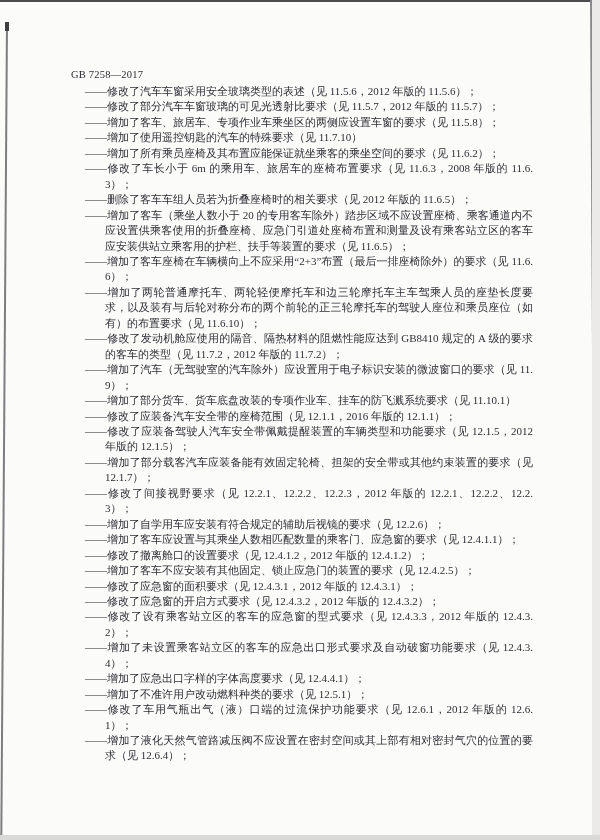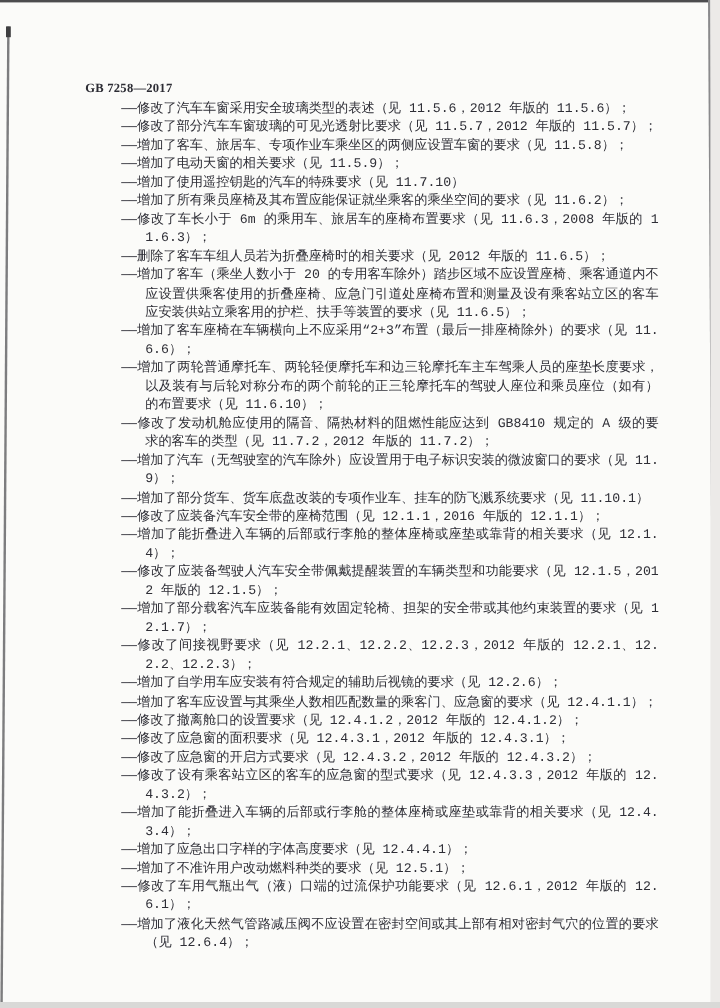--- a/index.html
+++ b/index.html
@@ -61,30 +61,29 @@
     background: #d9d9d7;
   }
   .content {
     position: absolute;
     left: 71px;
     top: 68px;
     width: 462px;
   }
   .doc-header {
     font-size: 10.5px;
-    font-weight: bold;
+    font-weight: normal;
     line-height: 13px;
     color: #2c2c34;
     letter-spacing: 0.2px;
   }
   .change-list {
     margin-top: 3px;
-    margin-left: 30px;
+    margin-left: 14px;
     width: 448px;
-    font-family: Liberation Mono, monospace;
   }
   .change-item {
     font-size: 11px;
     line-height: 15.45px;
     color: #2e2e36;
     text-align: justify;
     padding-left: 20px;
     text-indent: -20px;
     word-break: break-all;
   }
@@ -99,42 +98,41 @@
   <div class="edge-right"></div>
   <div class="margin-right"></div>
   <div class="margin-bottom"></div>
 
   <div class="content">
     <div class="doc-header">GB 7258—2017</div>
     <div class="change-list">
         <div class="change-item">——修改了汽车车窗采用安全玻璃类型的表述（见 11.5.6，2012 年版的 11.5.6）；</div>
         <div class="change-item">——修改了部分汽车车窗玻璃的可见光透射比要求（见 11.5.7，2012 年版的 11.5.7）；</div>
         <div class="change-item">——增加了客车、旅居车、专项作业车乘坐区的两侧应设置车窗的要求（见 11.5.8）；</div>
-        <div class="change-item">——增加了电动天窗的相关要求（见 11.5.9）；</div>
         <div class="change-item">——增加了使用遥控钥匙的汽车的特殊要求（见 11.7.10）</div>
         <div class="change-item">——增加了所有乘员座椅及其布置应能保证就坐乘客的乘坐空间的要求（见 11.6.2）；</div>
         <div class="change-item">——修改了车长小于 6m 的乘用车、旅居车的座椅布置要求（见 11.6.3，2008 年版的 11.6.3）；</div>
         <div class="change-item">——删除了客车车组人员若为折叠座椅时的相关要求（见 2012 年版的 11.6.5）；</div>
         <div class="change-item">——增加了客车（乘坐人数小于 20 的专用客车除外）踏步区域不应设置座椅、乘客通道内不应设置供乘客使用的折叠座椅、应急门引道处座椅布置和测量及设有乘客站立区的客车应安装供站立乘客用的护栏、扶手等装置的要求（见 11.6.5）；</div>
         <div class="change-item">——增加了客车座椅在车辆横向上不应采用“2+3”布置（最后一排座椅除外）的要求（见 11.6.6）；</div>
         <div class="change-item">——增加了两轮普通摩托车、两轮轻便摩托车和边三轮摩托车主车驾乘人员的座垫长度要求，以及装有与后轮对称分布的两个前轮的正三轮摩托车的驾驶人座位和乘员座位（如有）的布置要求（见 11.6.10）；</div>
         <div class="change-item">——修改了发动机舱应使用的隔音、隔热材料的阻燃性能应达到 GB8410 规定的 A 级的要求的客车的类型（见 11.7.2，2012 年版的 11.7.2）；</div>
         <div class="change-item">——增加了汽车（无驾驶室的汽车除外）应设置用于电子标识安装的微波窗口的要求（见 11.9）；</div>
         <div class="change-item">——增加了部分货车、货车底盘改装的专项作业车、挂车的防飞溅系统要求（见 11.10.1）</div>
         <div class="change-item">——修改了应装备汽车安全带的座椅范围（见 12.1.1，2016 年版的 12.1.1）；</div>
-        <div class="change-item">——增加了能折叠进入车辆的后部或行李舱的整体座椅或座垫或靠背的相关要求（见 12.1.4）；</div>
         <div class="change-item">——修改了应装备驾驶人汽车安全带佩戴提醒装置的车辆类型和功能要求（见 12.1.5，2012 年版的 12.1.5）；</div>
         <div class="change-item">——增加了部分载客汽车应装备能有效固定轮椅、担架的安全带或其他约束装置的要求（见 12.1.7）；</div>
         <div class="change-item">——修改了间接视野要求（见 12.2.1、12.2.2、12.2.3，2012 年版的 12.2.1、12.2.2、12.2.3）；</div>
         <div class="change-item">——增加了自学用车应安装有符合规定的辅助后视镜的要求（见 12.2.6）；</div>
         <div class="change-item">——增加了客车应设置与其乘坐人数相匹配数量的乘客门、应急窗的要求（见 12.4.1.1）；</div>
         <div class="change-item">——修改了撤离舱口的设置要求（见 12.4.1.2，2012 年版的 12.4.1.2）；</div>
+        <div class="change-item">——增加了客车不应安装有其他固定、锁止应急门的装置的要求（见 12.4.2.5）；</div>
         <div class="change-item">——修改了应急窗的面积要求（见 12.4.3.1，2012 年版的 12.4.3.1）；</div>
         <div class="change-item">——修改了应急窗的开启方式要求（见 12.4.3.2，2012 年版的 12.4.3.2）；</div>
         <div class="change-item">——修改了设有乘客站立区的客车的应急窗的型式要求（见 12.4.3.3，2012 年版的 12.4.3.2）；</div>
-        <div class="change-item">——增加了能折叠进入车辆的后部或行李舱的整体座椅或座垫或靠背的相关要求（见 12.4.3.4）；</div>
+        <div class="change-item">——增加了未设置乘客站立区的客车的应急出口形式要求及自动破窗功能要求（见 12.4.3.4）；</div>
         <div class="change-item">——增加了应急出口字样的字体高度要求（见 12.4.4.1）；</div>
         <div class="change-item">——增加了不准许用户改动燃料种类的要求（见 12.5.1）；</div>
         <div class="change-item">——修改了车用气瓶出气（液）口端的过流保护功能要求（见 12.6.1，2012 年版的 12.6.1）；</div>
         <div class="change-item">——增加了液化天然气管路减压阀不应设置在密封空间或其上部有相对密封气穴的位置的要求（见 12.6.4）；</div>
       </div>
   </div>
 </div>
 
 </body></html>

